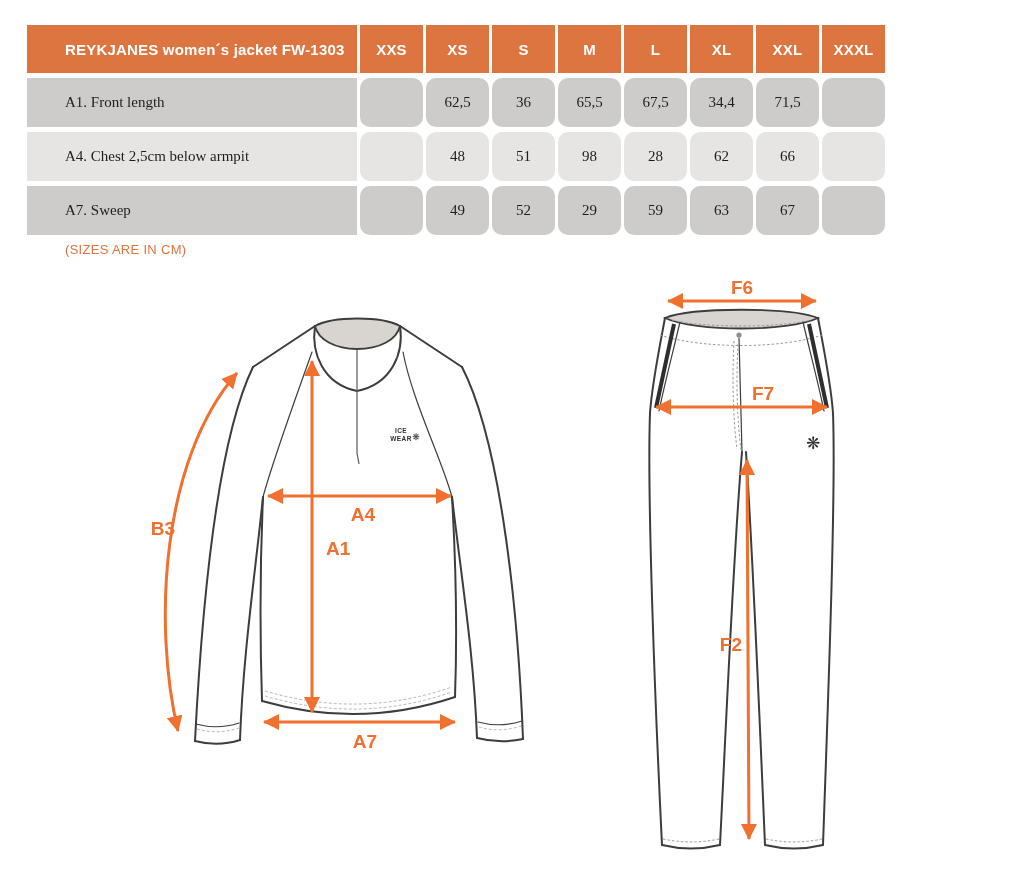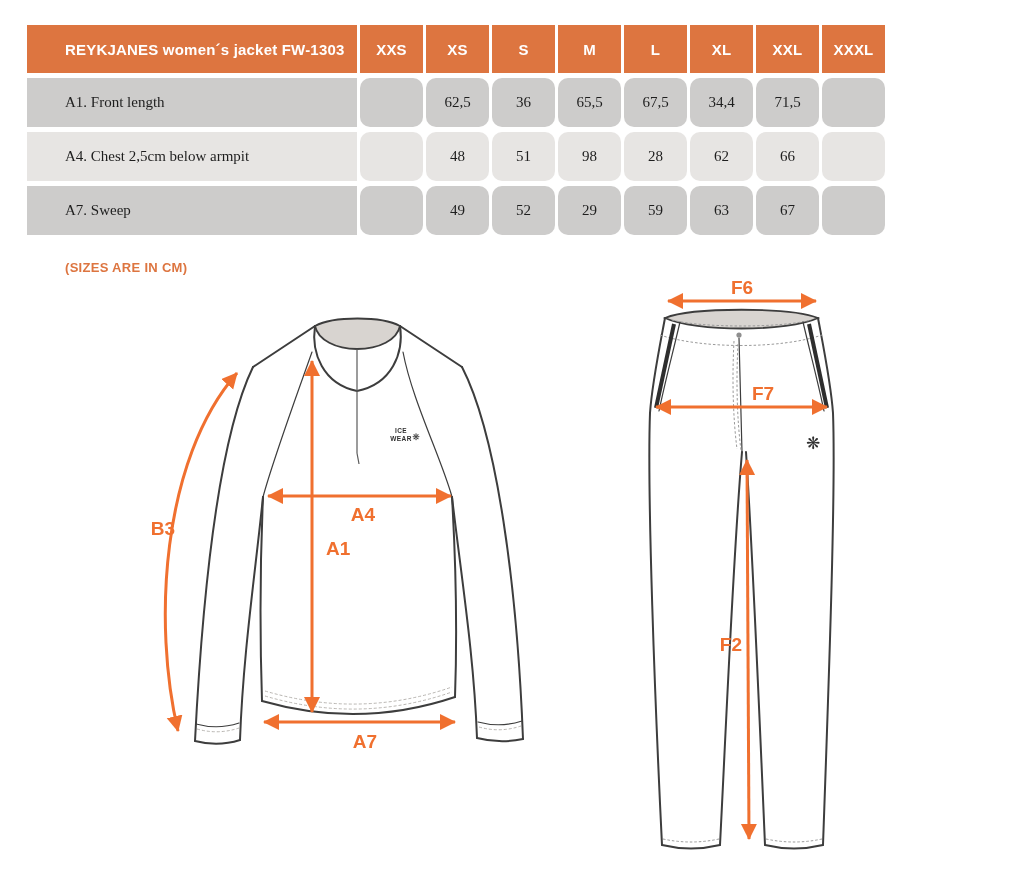--- a/index.html
+++ b/index.html
@@ -30,21 +30,21 @@
   .size-table th.col-label{width:330px;text-align:left;padding-left:38px;}
   .size-table th.col-size{width:63px;text-align:center;padding:0;}
   .size-table tbody td{height:49px;font-size:15px;color:#1e1e1e;font-family:Liberation Serif, serif;}
   .size-table td.col-label{text-align:left;padding-left:38px;font-weight:400;}
   .size-table td.col-size{text-align:center;font-weight:500;border-radius:10px;}
   .size-table tbody tr:nth-child(odd) td{background:var(--row-dark);}
   .size-table tbody tr:nth-child(even) td{background:var(--row-light);}
   
   .size-note{
     position:absolute;left:65px;top:242px;
-    color:var(--note-orange);font-size:13px;font-weight:700;letter-spacing:.3px;margin-top:18px;
+    color:var(--note-orange);font-size:13px;font-weight:400;letter-spacing:.3px;
   }
   
   .diagram{position:absolute;}
   #jacket-svg{left:125px;top:295px;}
   #pants-svg{left:630px;top:278px;}
   .outline{stroke:var(--line-dark);stroke-width:2;fill:none;stroke-linecap:round;stroke-linejoin:round;}
   .thin{stroke:var(--line-dark);stroke-width:1.2;fill:none;stroke-linecap:round;}
   .zipline{stroke:#5a5a5a;stroke-width:1.2;fill:none;}
   .stitch{stroke:#b9b6b2;stroke-width:1;fill:none;stroke-dasharray:3 2;}
   .stitchdark{stroke:#9a9a9a;stroke-width:1;fill:none;stroke-dasharray:2.5 2;}

